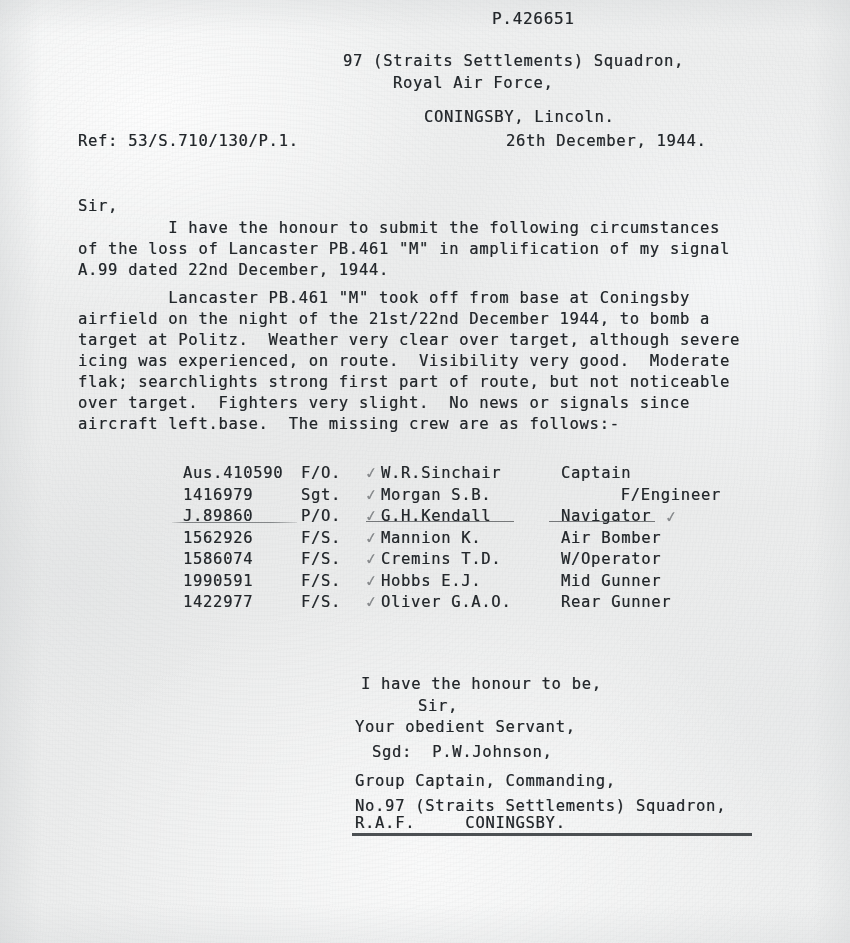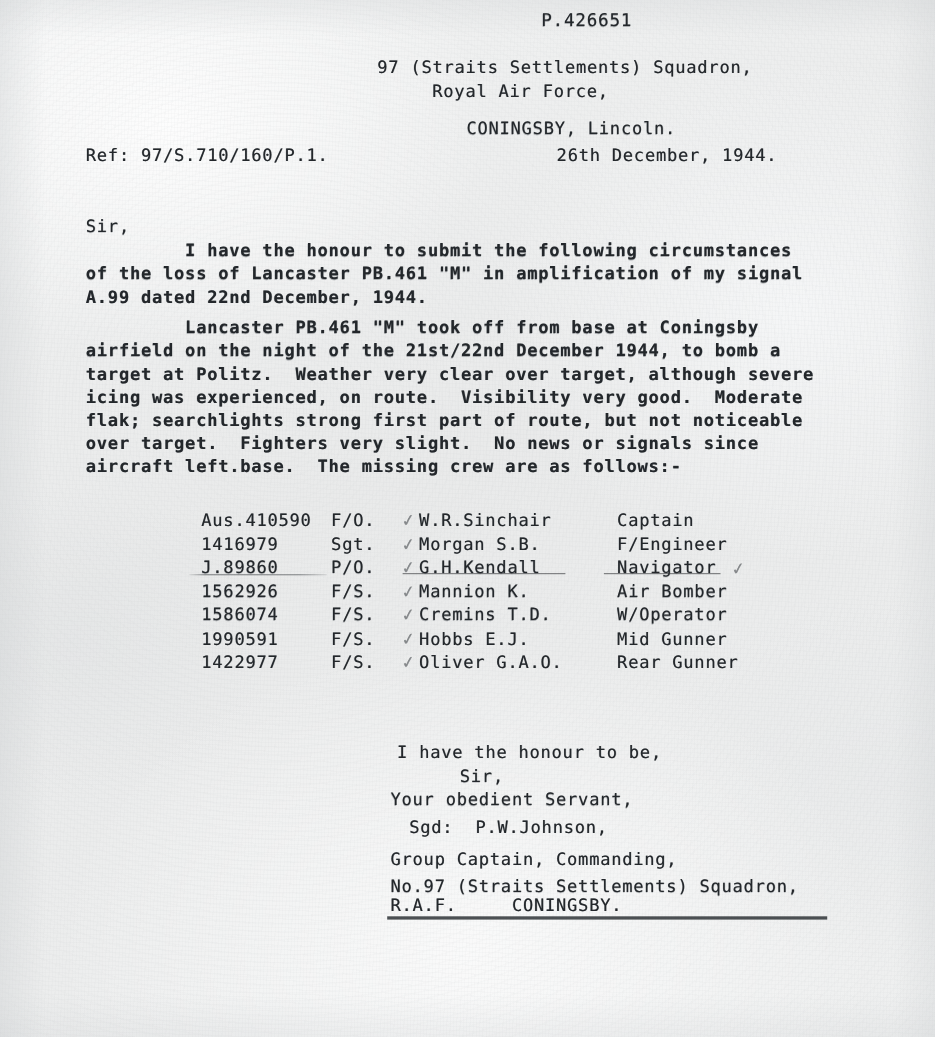--- a/index.html
+++ b/index.html
@@ -58,21 +58,21 @@
     font-size: 15.5px;
     line-height: 21px;
     letter-spacing: 0.7px;
     color: #23272b;
     text-shadow:
       0.4px 0 0 rgba(40,45,50,0.30),
       -0.35px 0.3px 0 rgba(60,65,70,0.20),
       0 0.45px 0.6px rgba(70,75,80,0.22);
     -webkit-font-smoothing: none;
   }
-  .tw.block { white-space: pre; font-weight: bold; }
+  .tw.block { white-space: pre; }
 
   
   .rule {
     position: absolute;
     background: #2e3236;
     opacity: 0.8;
   }
   .rule.thin { height: 1px; opacity: 0.62; }
   .rule.thick { height: 2.5px; opacity: 0.85; }
   .rule.pencil {
@@ -120,21 +120,21 @@
   <div id="paper-base"></div>
   <div id="paper-grain"></div>
   <div id="paper-vignette"></div>
 
   <div class="tw" style="left:492px; top:8px; font-size:16px;">P.426651</div>
 
   <div class="tw" style="left:343px; top:51px;">97 (Straits Settlements) Squadron,</div>
   <div class="tw" style="left:393px; top:73px;">Royal Air Force,</div>
   <div class="tw" style="left:424px; top:95px;margin-top:12px;">CONINGSBY, Lincoln.</div>
 
-  <div class="tw" style="left:78px; top:131px;">Ref: 97/S.710/160/P.1.</div>
+  <div class="tw" style="left:78px; top:131px;">Ref: 53/S.710/130/P.1.</div>
   <div class="tw" style="left:460px; top:131px;margin-left:46px;">26th December, 1944.</div>
 
   <div class="tw" style="left:78px; top:196px;">Sir,</div>
 
   <div class="tw block" style="left:78px; top:218px;">         I have the honour to submit the following circumstances
 of the loss of Lancaster PB.461 "M" in amplification of my signal
 A.99 dated 22nd December, 1944.</div>
 
   <div class="tw block" style="left:78px; top:288px;">         Lancaster PB.461 "M" took off from base at Coningsby
 airfield on the night of the 21st/22nd December 1944, to bomb a
@@ -149,21 +149,21 @@
         <tr>
           <td class="col-svc">Aus.410590</td>
           <td class="col-rank">F/O.</td>
           <td class="col-name" style="position: relative;"><span>W.R.Sinchair</span><span class="checkmark" style="left: -16px; top: 0px;">✓</span></td>
           <td class="col-role" style="position: relative;"><span>Captain</span></td>
         </tr>
         <tr>
           <td class="col-svc">1416979</td>
           <td class="col-rank">Sgt.</td>
           <td class="col-name" style="position: relative;"><span>Morgan S.B.</span><span class="checkmark" style="left: -16px; top: 0px;">✓</span></td>
-          <td class="col-role" style="position: relative;"><span>F/Engineer</span></td>
+          <td class="col-role" style="position: relative; text-align: right;"><span>F/Engineer</span></td>
         </tr>
         <tr>
           <td class="col-svc">J.89860</td>
           <td class="col-rank">P/O.</td>
           <td class="col-name" style="position: relative;"><span>G.H.Kendall</span><span class="checkmark" style="left: -16px; top: 0px;">✓</span></td>
           <td class="col-role" style="position: relative;"><span>Navigator</span><span class="checkmark" style="left: 104px; top: 1px;">✓</span></td>
         </tr>
         <tr>
           <td class="col-svc">1562926</td>
           <td class="col-rank">F/S.</td>

